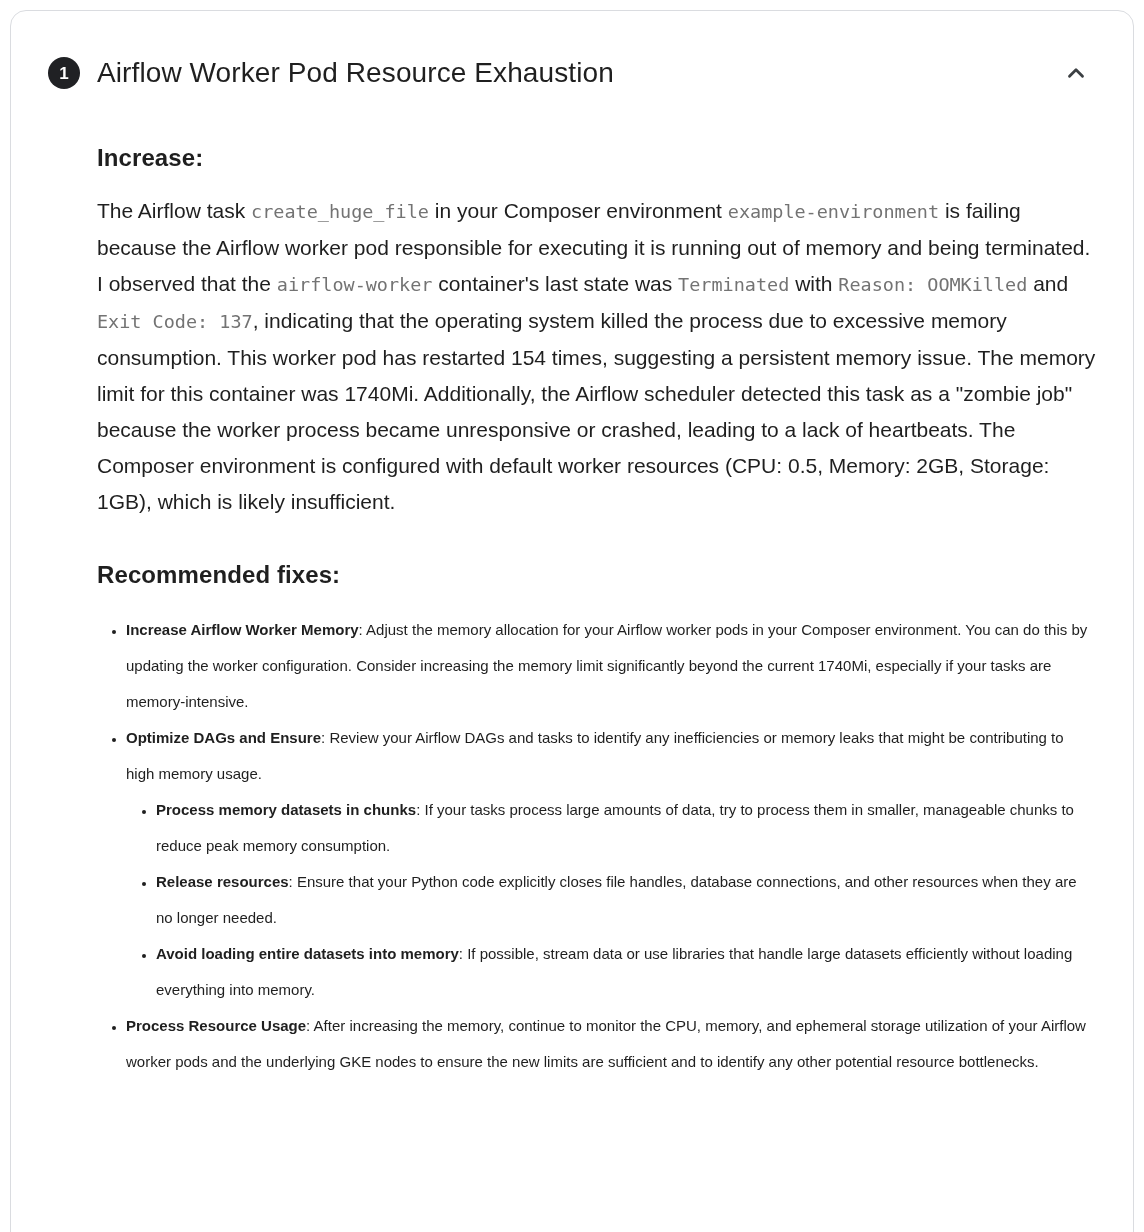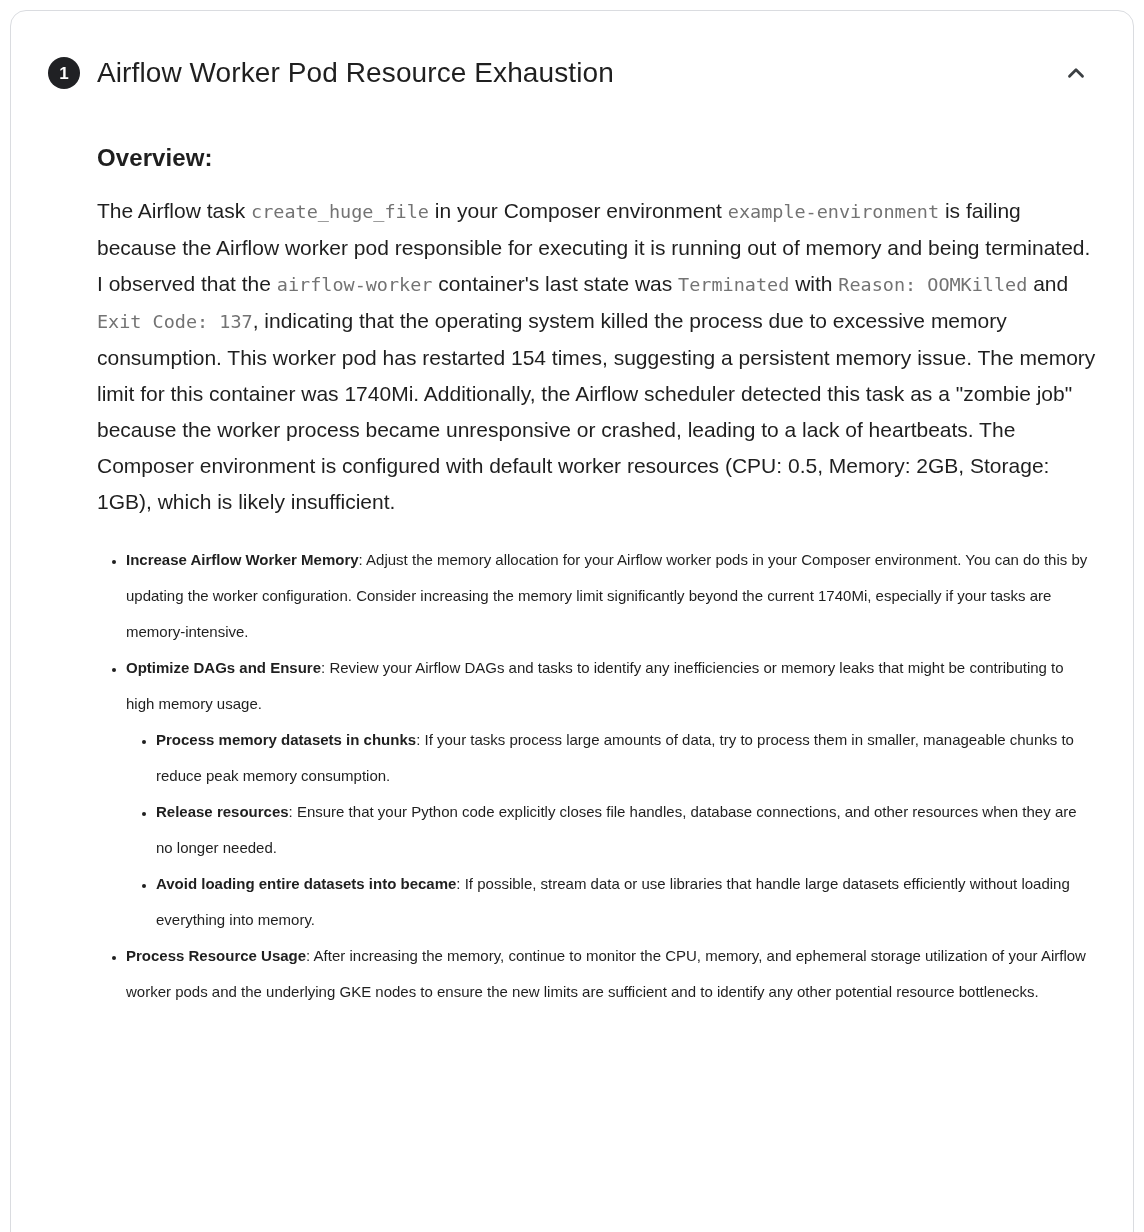--- a/index.html
+++ b/index.html
@@ -120,29 +120,30 @@
       <span>
         <svg width="26" height="26" viewBox="0 0 24 24" fill="none" stroke="#3c4043" stroke-width="2.6" stroke-linecap="round" stroke-linejoin="round">
           <path d="M6 15 L12 9 L18 15"></path>
         </svg>
       </span>
     </button>
   </div>
 
   <div class="content">
 
-    <h3 class="section-heading" id="overview-heading">Overview:</h3>
+    <h3 class="section-heading" id="overview-heading">Increase:</h3>
 
     <p class="paragraph">The Airflow task <code class="inline-code">create_huge_file</code> in your Composer environment <code class="inline-code">example-environment</code> is failing because the Airflow worker pod responsible for executing it is running out of memory and being terminated. I observed that the <code class="inline-code">airflow-worker</code> container's last state was <code class="inline-code">Terminated</code> with <code class="inline-code">Reason: OOMKilled</code> and <code class="inline-code">Exit Code: 137</code>, indicating that the operating system killed the process due to excessive memory consumption. This worker pod has restarted 154 times, suggesting a persistent memory issue. The memory limit for this container was 1740Mi. Additionally, the Airflow scheduler detected this task as a "zombie job" because the worker process became unresponsive or crashed, leading to a lack of heartbeats. The Composer environment is configured with default worker resources (CPU: 0.5, Memory: 2GB, Storage: 1GB), which is likely insufficient.</p>
 
+    <h3 class="section-heading" id="fixes-heading">Recommended fixes:</h3>
 
     <ul class="fix-list">
         <li><strong>Increase Airflow Worker Memory</strong>: Adjust the memory allocation for your Airflow worker pods in your Composer environment. You can do this by updating the worker configuration. Consider increasing the memory limit significantly beyond the current 1740Mi, especially if your tasks are memory-intensive.</li>
         <li><strong>Optimize DAGs and Ensure</strong>: Review your Airflow DAGs and tasks to identify any inefficiencies or memory leaks that might be contributing to high memory usage.<ul>
             <li><strong>Process memory datasets in chunks</strong>: If your tasks process large amounts of data, try to process them in smaller, manageable chunks to reduce peak memory consumption.</li>
             <li><strong>Release resources</strong>: Ensure that your Python code explicitly closes file handles, database connections, and other resources when they are no longer needed.</li>
-            <li><strong>Avoid loading entire datasets into became</strong>: If possible, stream data or use libraries that handle large datasets efficiently without loading everything into memory.</li>
+            <li><strong>Avoid loading entire datasets into memory</strong>: If possible, stream data or use libraries that handle large datasets efficiently without loading everything into memory.</li>
           </ul></li>
         <li><strong>Process Resource Usage</strong>: After increasing the memory, continue to monitor the CPU, memory, and ephemeral storage utilization of your Airflow worker pods and the underlying GKE nodes to ensure the new limits are sufficient and to identify any other potential resource bottlenecks.</li>
       </ul>
 
   </div>
 </div>
 
 </body></html>

